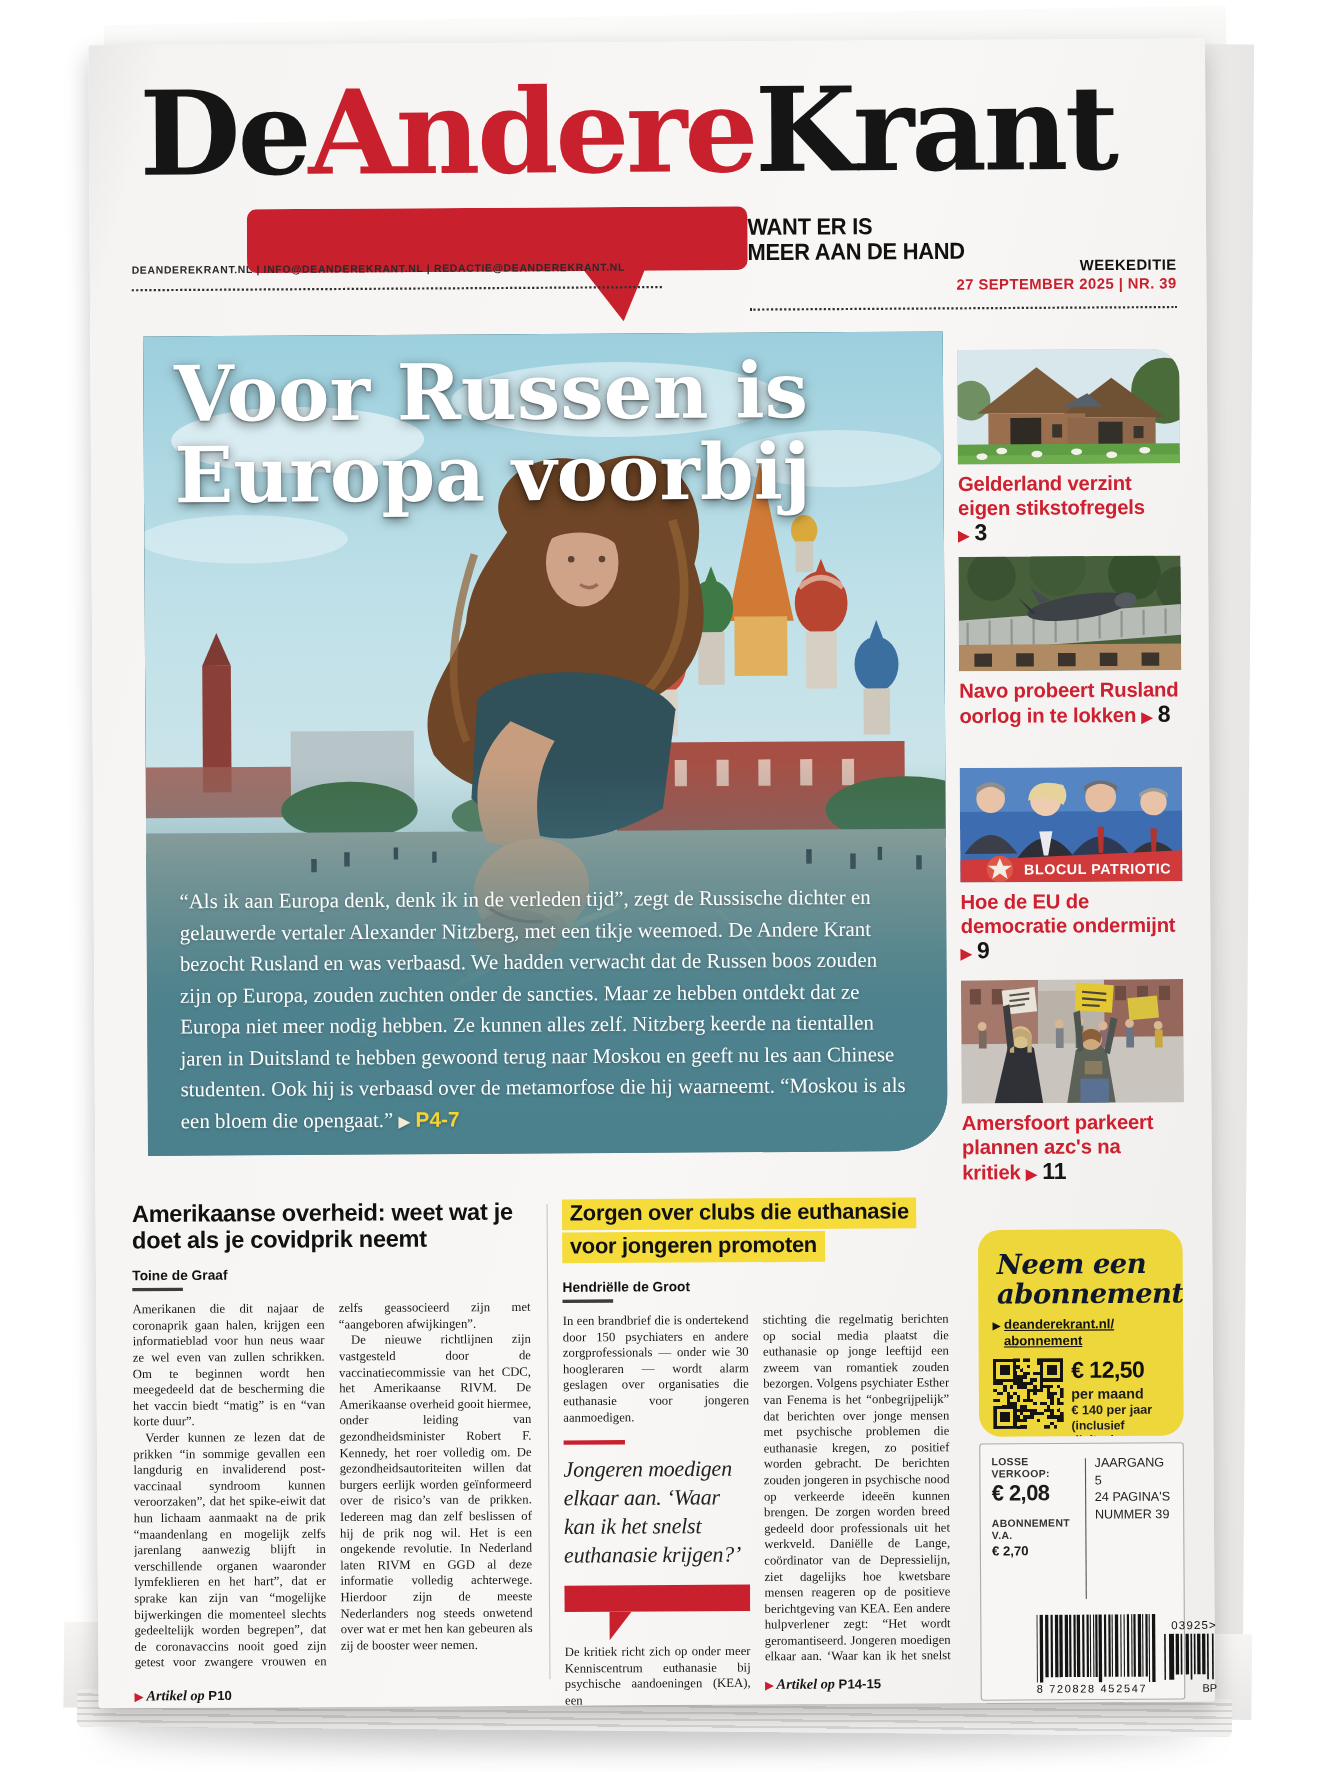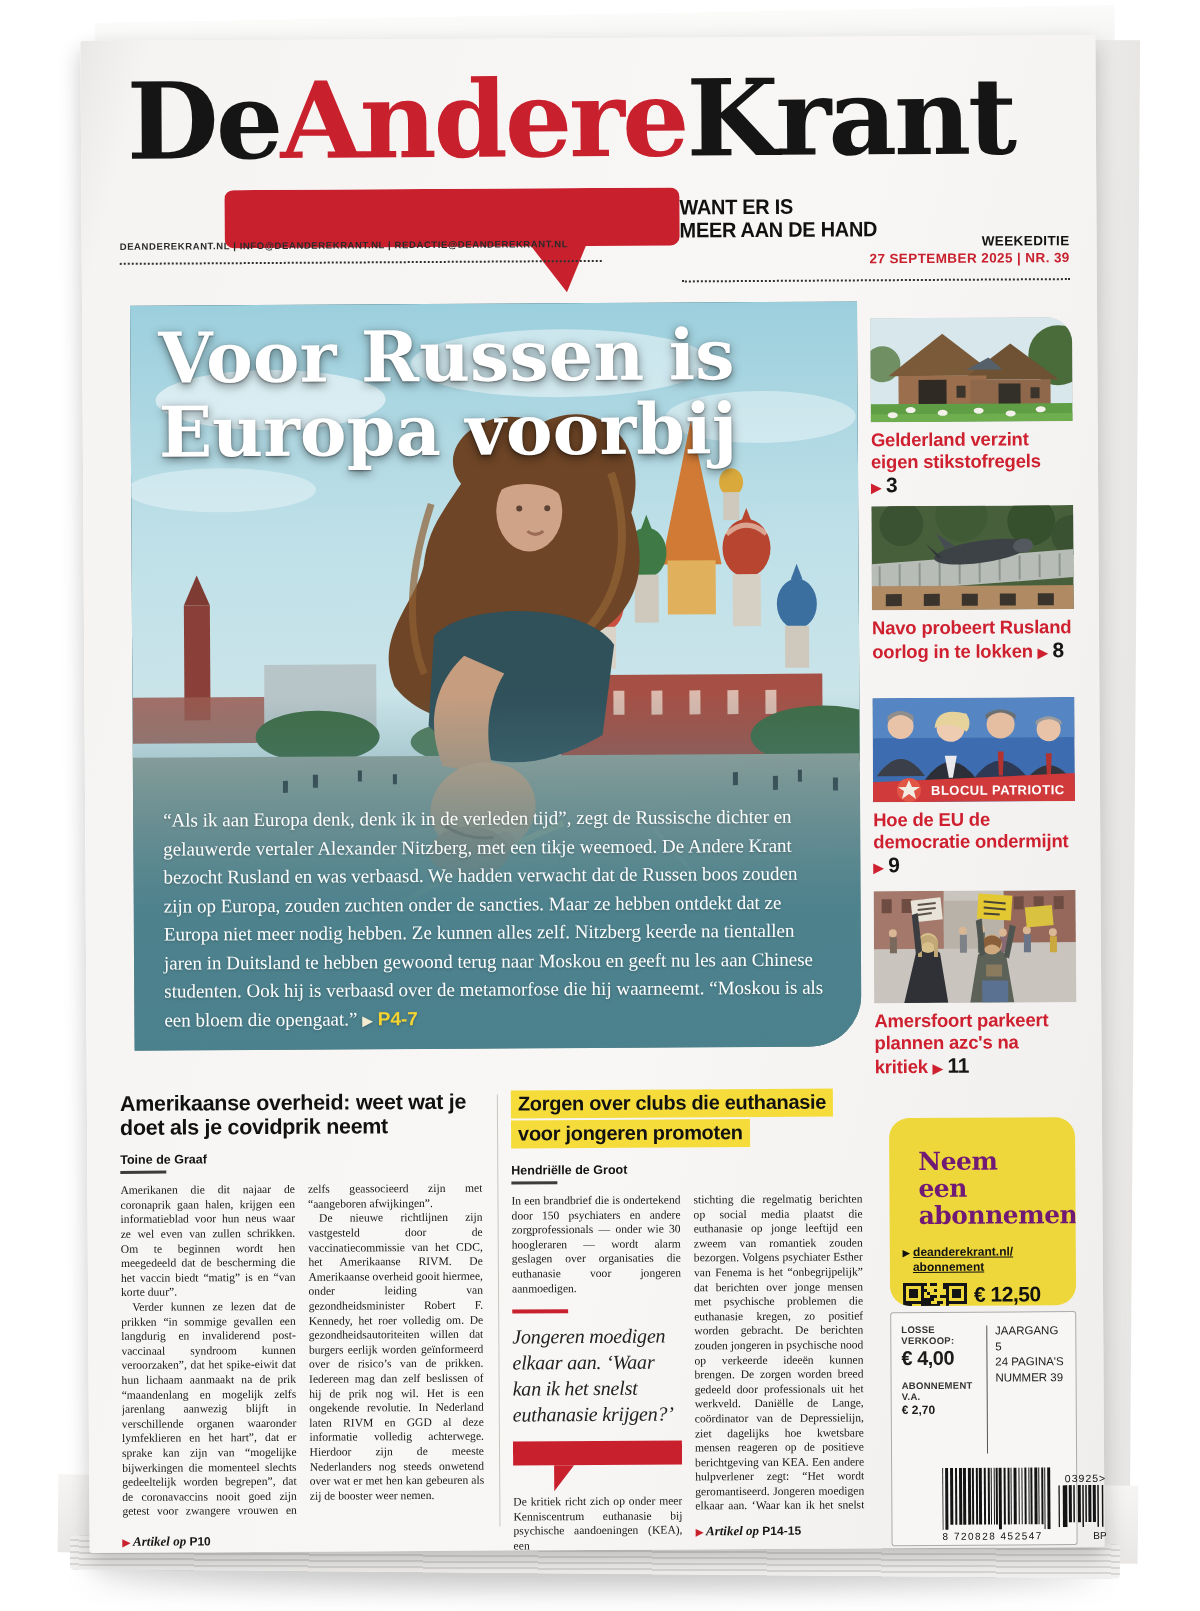--- a/index.html
+++ b/index.html
@@ -63,21 +63,21 @@
   .ref .pg{font-family:"Liberation Sans",sans-serif;font-style:normal;font-weight:bold;font-size:12px;}
   .vdiv{width:1px;background:#c9c6c2;}
   .midcols{display:flex;gap:13px;margin-top:10px;}
   .midcols .c{width:169px;overflow:hidden;}
   .redrule{width:56px;height:4px;background:#c9202e;margin:13px 0 10px;}
   .quote{font-family:"Liberation Serif",serif;font-style:italic;font-size:20px;line-height:1.3;color:#222;letter-spacing:-.2px;}
   .qbubble{height:24px;background:#c9202e;margin:14px 0 30px;position:relative;}
   .qbubble:after{content:"";position:absolute;top:100%;left:24%;width:0;height:0;border-top:26px solid #c9202e;border-right:20px solid transparent;}
   
   .subyellow{left:802px;top:1082px;width:186px;height:188px;background:#eed73b;border-radius:20px;padding:14px 13px;box-sizing:border-box;overflow:hidden;}
-  .subyellow h2{margin:16px;font-family:"DejaVu Serif","Liberation Serif",serif;font-weight:bold;font-size:25px;line-height:1.08;color:#701a75;letter-spacing:-.5px;}
+  .subyellow h2{margin:4px;font-family:"DejaVu Serif","Liberation Serif",serif;font-weight:bold;font-size:25px;line-height:1.08;color:#0f172a;letter-spacing:-.5px;font-style:italic;}
   .sublink{margin-top:7px;font-weight:bold;font-size:12px;line-height:1.25;color:#111;}
   .sublink .u{text-decoration:underline;}
   .sublink .arr{font-size:9px;}
   .subrow{display:flex;margin-top:8px;gap:7px;align-items:flex-start;}
   .qr{width:64px;height:64px;flex:none;}
   .price .p1{font-weight:bold;font-size:21px;letter-spacing:-.5px;color:#111;}
   .price .p2{font-weight:bold;font-size:13px;margin-top:1px;}
   .price .p3{font-weight:bold;font-size:11.5px;margin-top:2px;}
   .price .p4{font-weight:bold;font-size:11px;line-height:1.15;margin-top:2px;}
   .subwhite{left:802px;top:1276px;width:186px;height:234px;border:1.5px solid #ababab;border-radius:3px;background:#f7f6f4;
@@ -703,21 +703,21 @@
           <div class="p3">€ 140 per jaar</div>
           <div class="p4">(inclusief digitaal abonnement)</div>
         </div>
       </div>
     </div>
 
     <div class="abs subwhite">
       <div class="swgrid">
         <div class="swl">
           <div class="lbl">LOSSE VERKOOP:</div>
-          <div class="big">€ 4,00</div>
+          <div class="big">€ 2,08</div>
           <div class="lbl">ABONNEMENT V.A.</div>
           <div class="med">€ 2,70</div>
         </div>
         <div class="swdiv"></div>
         <div class="swr">
           <div>JAARGANG 5</div>
           <div>24 PAGINA'S</div>
           <div>NUMMER 39</div>
         </div>
       </div>

